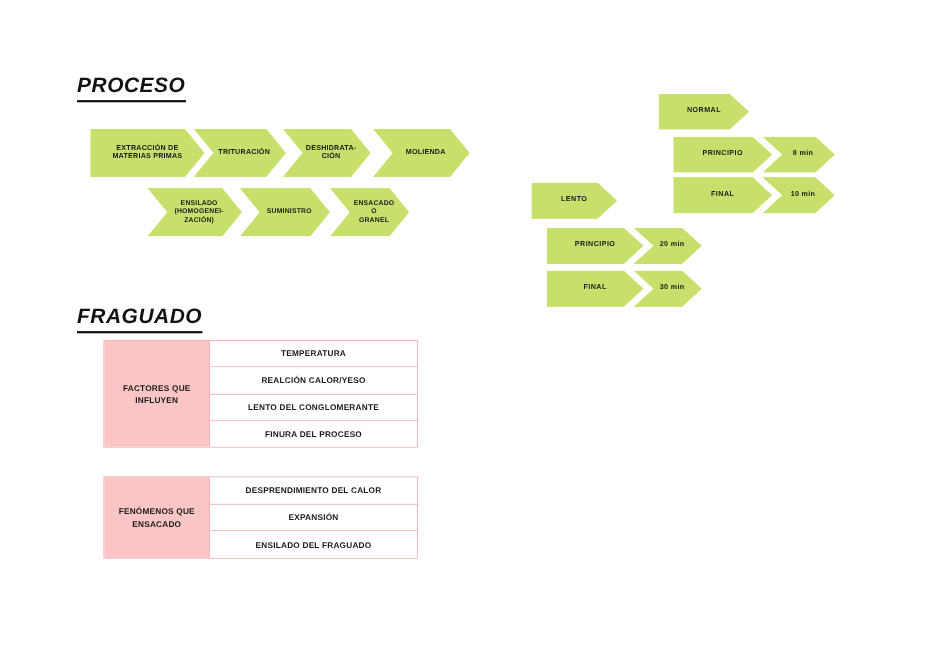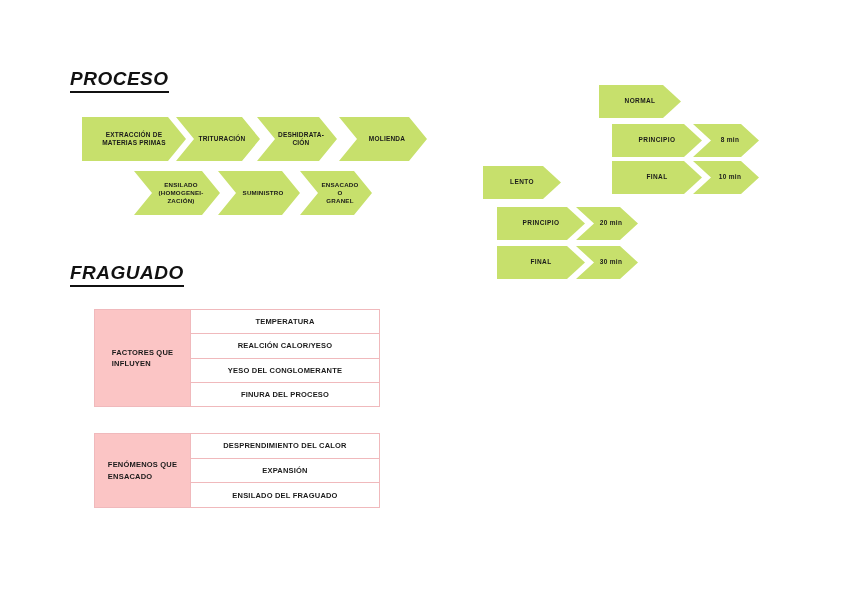--- a/index.html
+++ b/index.html
@@ -30,21 +30,21 @@
     font-size: 19px;
     font-weight: bold;
     font-style: italic;
     letter-spacing: 0.5px;
     color: #111111;
     border-bottom: 2px solid #111111;
     padding-bottom: 1px;
     white-space: nowrap;
   }
   #heading-proceso { left: 70px; top: 68px; }
-  #heading-fraguado { left: 70px; top: 262px; }
+  #heading-fraguado { left: 70px; top: 278px; }
 
   
   .chevron {
     position: absolute;
     background: #C7E06C;
     display: flex;
     align-items: center;
     justify-content: center;
     text-align: center;
     box-sizing: border-box;
@@ -71,20 +71,21 @@
     display: flex;
     border: 1px solid #F0B9BC;
     box-sizing: border-box;
     background: #ffffff;
   }
   .info-table .rowhead {
     background: #FBC5C5;
     display: flex;
     align-items: center;
     justify-content: center;
+    text-align: center;
     font-size: 7.5px;
     font-weight: bold;
     letter-spacing: 0.2px;
     line-height: 1.5;
     color: #1a1a1a;
     box-sizing: border-box;
     border-right: 1px solid #F0B9BC;
     white-space: pre-line;
   }
   .info-table .rows {
@@ -186,21 +187,21 @@
   </div>
 
   <div class="section-heading" id="heading-fraguado">FRAGUADO</div>
 
   <div class="info-table" style="left:94px; top:309px; width:286px; height:98px;">
     <div class="rowhead" style="width:96px;">FACTORES QUE
 INFLUYEN</div>
     <div class="rows">
       <div class="cell">TEMPERATURA</div>
       <div class="cell">REALCIÓN CALOR/YESO</div>
-      <div class="cell">YESO DEL CONGLOMERANTE</div>
+      <div class="cell">LENTO DEL CONGLOMERANTE</div>
       <div class="cell">FINURA DEL PROCESO</div>
     </div>
   </div>
 
   <div class="info-table" style="left:94px; top:433px; width:286px; height:75px;">
     <div class="rowhead" style="width:96px;">FENÓMENOS QUE
 ENSACADO</div>
     <div class="rows">
       <div class="cell">DESPRENDIMIENTO DEL CALOR</div>
       <div class="cell">EXPANSIÓN</div>

